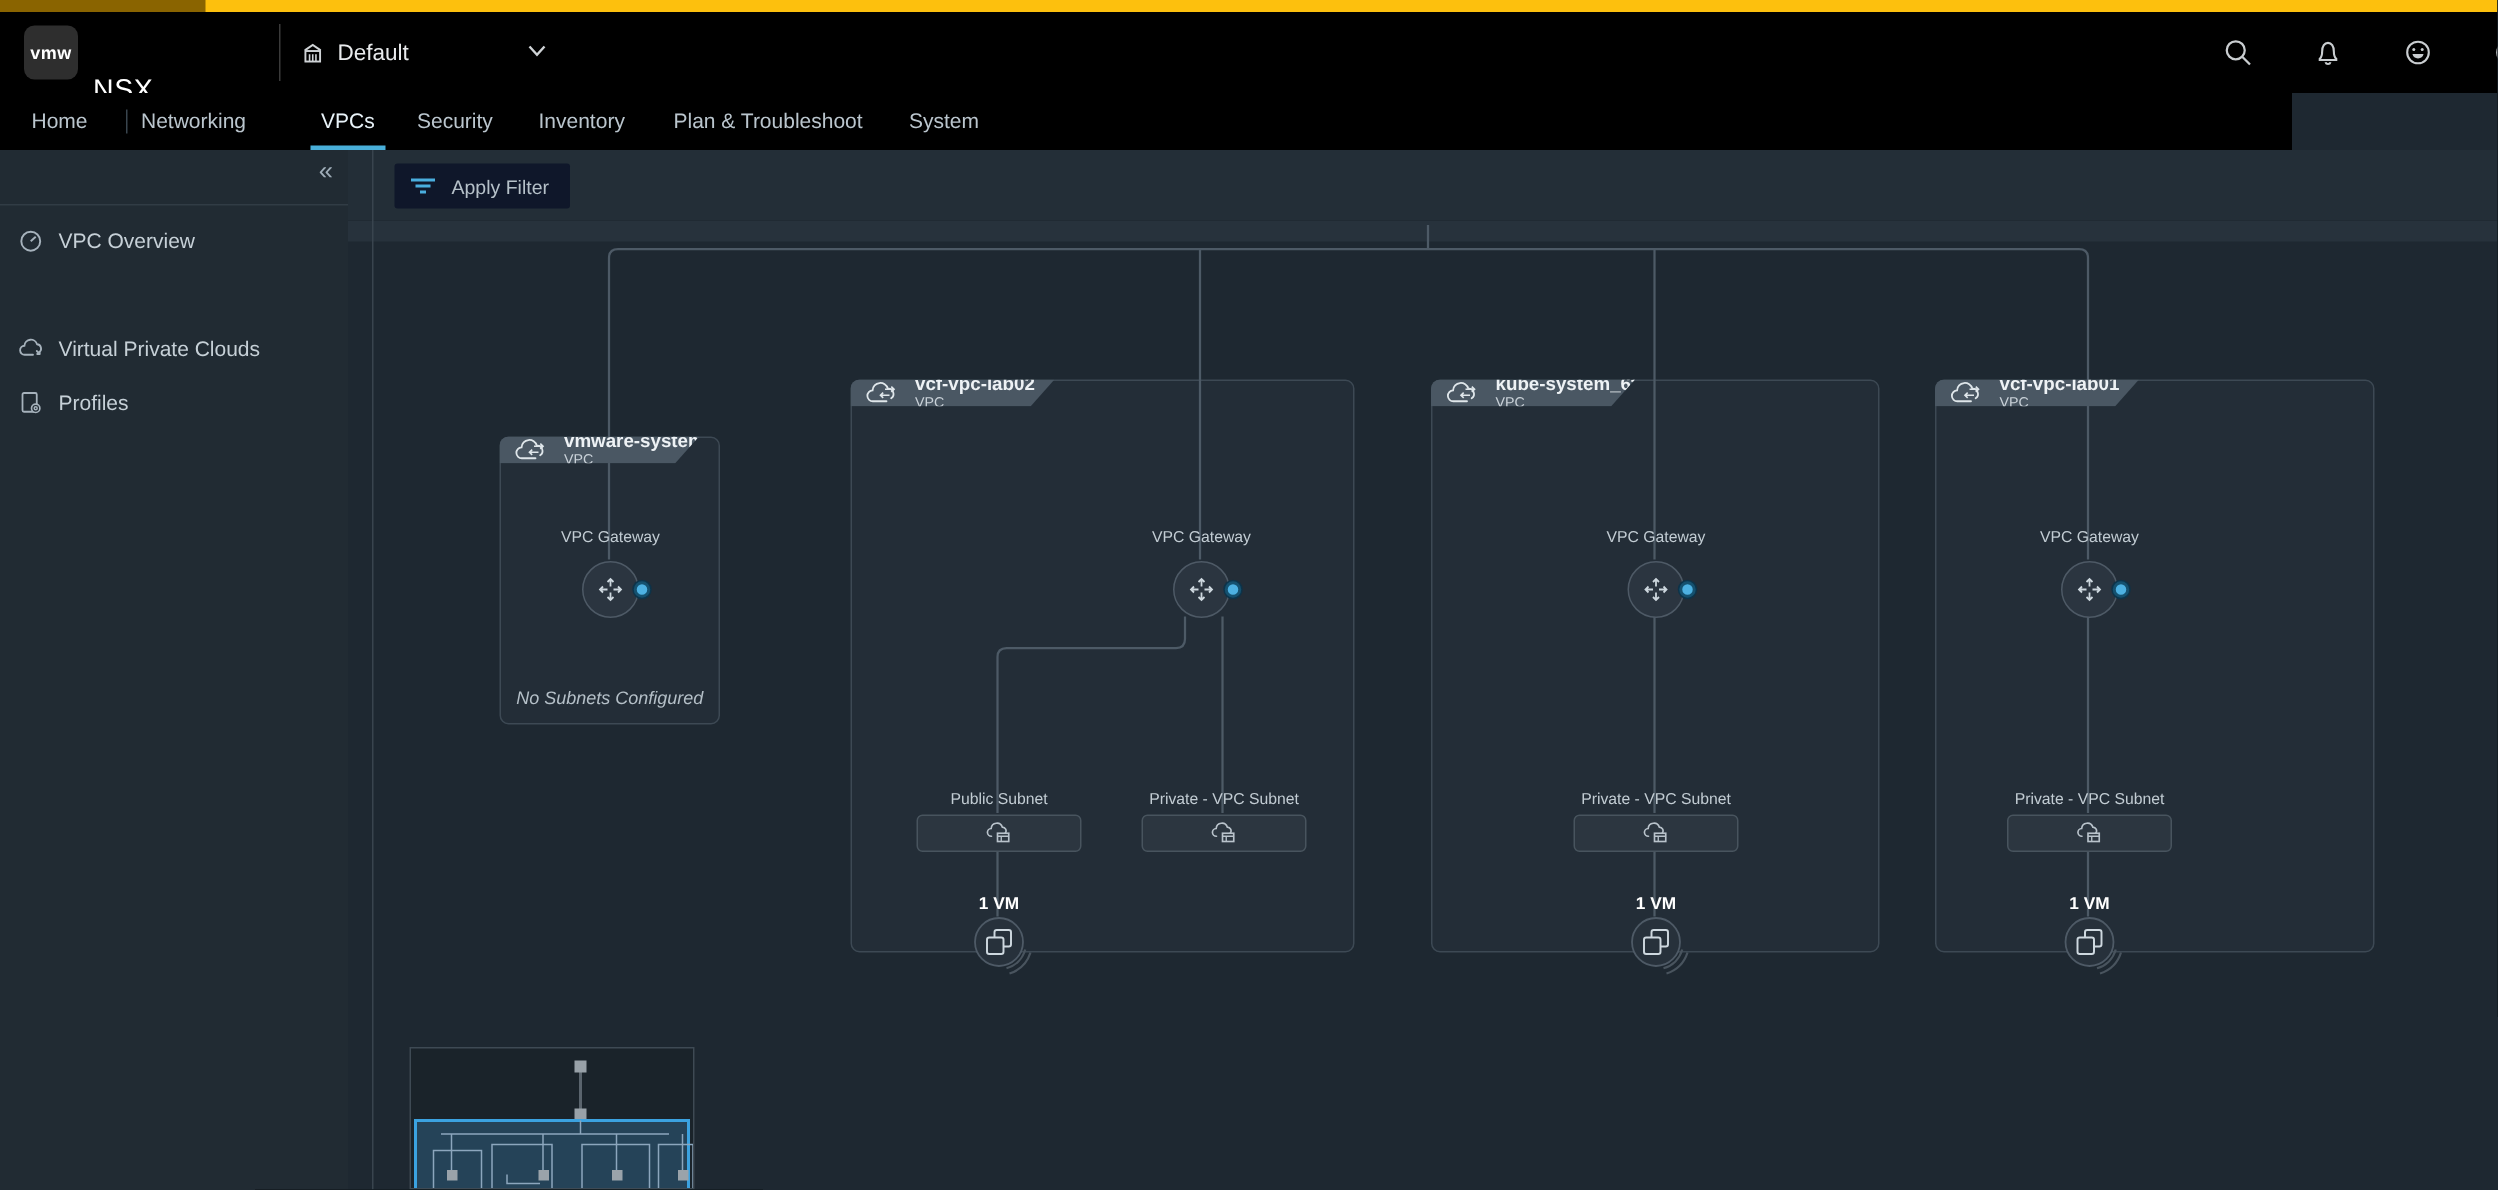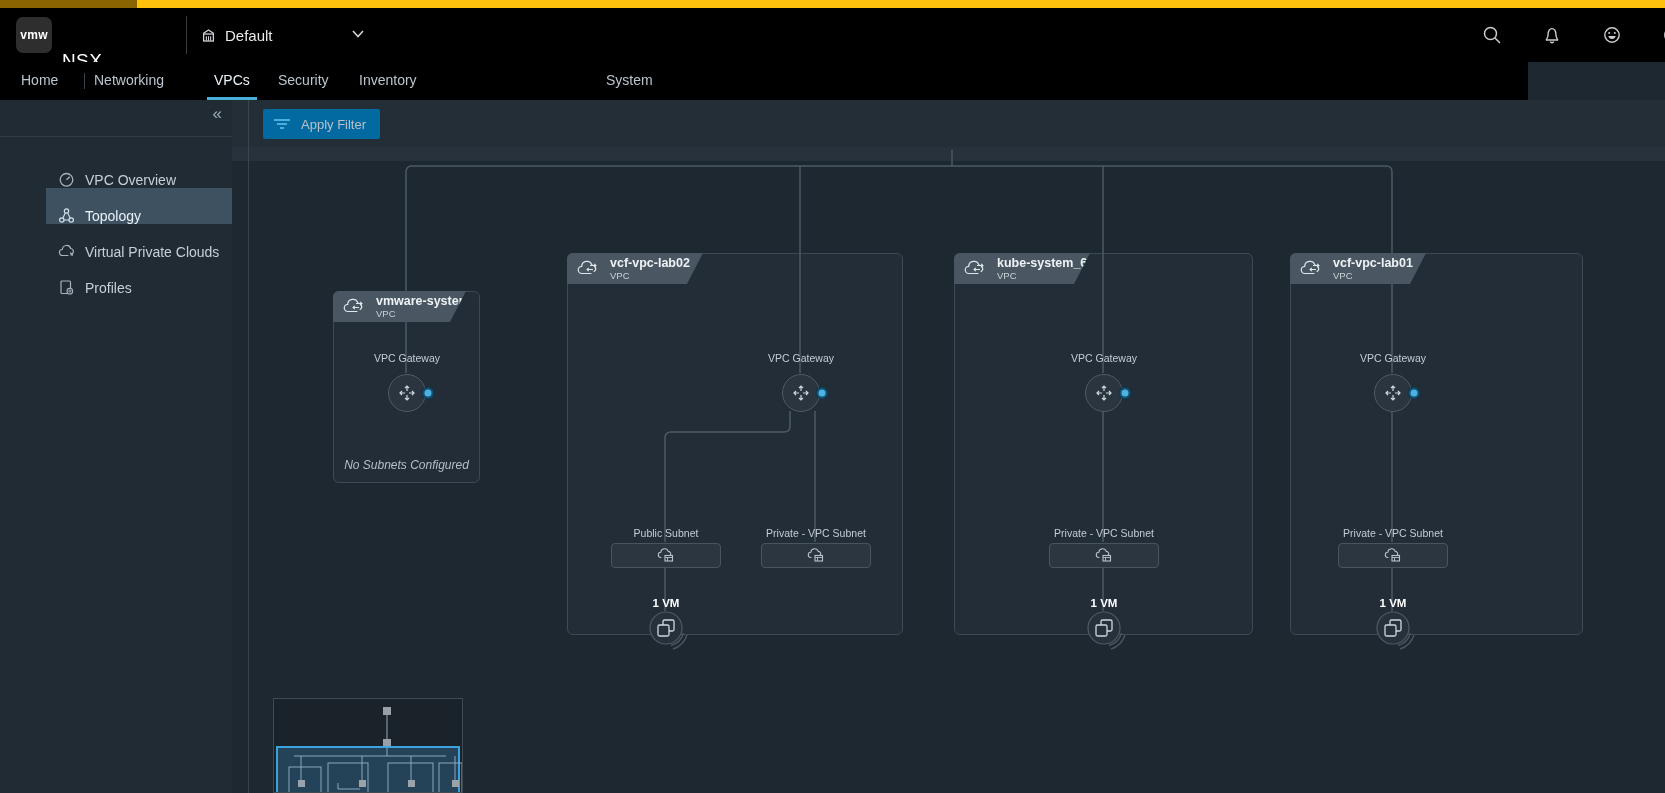--- a/index.html
+++ b/index.html
@@ -29,41 +29,41 @@
   .nav-item{position:absolute;top:0;height:38px;line-height:37px;font-size:14px;color:#bac5cd;
             padding:0 7px;cursor:pointer;white-space:nowrap;}
   .nav-item.active{color:#e9f3f9;}
   .nav-item.active::after{content:"";position:absolute;left:0;right:0;bottom:0;height:3px;background:#49afd9;}
   .nav-divider{position:absolute;left:84px;top:11px;width:1px;height:16px;background:#39454e;}
 
   
   .sidebar{position:absolute;left:0;top:100px;width:232px;height:693px;background:#212b33;}
   .sidebar-head{position:absolute;left:0;top:0;width:232px;height:37px;border-bottom:1px solid #313c45;}
   .collapse-btn{position:absolute;right:10px;top:4px;font-size:17px;color:#9fadb8;cursor:pointer;}
-  .side-item{position:absolute;left:0;width:232px;height:36px;display:flex;align-items:flex-end;
-             padding-left:12px;gap:10px;color:#c6d0d7;font-size:14px;cursor:pointer;margin-left:46px;}
+  .side-item{position:absolute;left:0;width:232px;height:36px;display:flex;align-items:flex-start;
+             padding-left:12px;gap:10px;color:#c6d0d7;font-size:14px;cursor:pointer;}
   .side-item.active{background:#3d5161;color:#eaf1f6;}
   .side-icon{width:17px;height:17px;flex:0 0 17px;}
 
   
   .toolbar{position:absolute;left:232px;top:100px;width:1433px;height:47px;background:#232e37;}
   .filter-btn{position:absolute;left:31px;top:9px;height:30px;display:flex;align-items:center;
-              padding:0 14px 0 10px;background:#0369a1;border-radius:2px;cursor:pointer;}
+              padding:0 14px 0 10px;background:#0f172a;border-radius:2px;cursor:pointer;}
   .filter-glyph{display:block;width:18px;height:12px;margin-right:10px;}
   .filter-label{font-size:13px;color:#b6c1c9;}
 
   .panel-edge{position:absolute;left:248px;top:100px;width:1px;height:693px;background:#39444e;z-index:4;}
 
   
   .canvas{position:absolute;left:232px;top:147px;width:1433px;height:646px;background:#1e2831;overflow:hidden;}
   .canvas-band{position:absolute;left:0;top:0;width:1433px;height:14px;background:#27323c;}
 
   .vpc-card{position:absolute;background:#232d37;border:1px solid #3d4954;border-radius:6px;}
   .vpc-card > *{position:absolute;z-index:1;}
-  .vpc-header{left:-1px;top:-1px;height:31px;background:#4a5763;border-top-left-radius:6px;
+  .vpc-header{left:-1px;top:-1px;height:18px;background:#4a5763;border-top-left-radius:6px;
               clip-path:polygon(0 0,100% 0,calc(100% - 16px) 100%,0 100%);
               display:flex;align-items:center;padding-left:9px;cursor:pointer;}
   .vpc-cloud{width:27px;height:17px;flex:0 0 27px;margin-right:7px;}
   .vpc-title{font-size:12.5px;font-weight:bold;color:#eef2f5;line-height:13px;white-space:nowrap;}
   .vpc-type{font-size:9.5px;color:#c9d1d8;line-height:11px;}
 
   .node-label{transform:translateX(-50%);font-size:10.5px;color:#c2ccd3;white-space:nowrap;}
   .gw-circle{width:38px;height:38px;border-radius:50%;background:#2b3540;border:1px solid #4e5a66;
              transform:translate(-50%,-50%);display:flex;align-items:center;justify-content:center;cursor:pointer;}
   .status-dot{width:11px;height:11px;border-radius:50%;background:#4db1e2;border:2px solid #15516f;
@@ -125,42 +125,34 @@
     </div>
   </div>
 
   <div class="global-nav">
     <div class="nav-item" style="left:14px">Home</div>
     <div class="nav-divider"></div>
     <div class="nav-item" style="left:87px">Networking</div>
     <div class="nav-item active" style="left:207px">VPCs</div>
     <div class="nav-item" style="left:271px">Security</div>
     <div class="nav-item" style="left:352px">Inventory</div>
+    <div class="nav-item" style="left:442px">Plan &amp; Troubleshoot</div>
     <div class="nav-item" style="left:599px">System</div>
   </div>
 
   <div class="sidebar">
     <div class="sidebar-head">
       <div class="collapse-btn">«</div>
     </div>
     <div class="side-item" style="top:52px">
       <svg class="side-icon" viewBox="0 0 17 17">
         <circle cx="8.5" cy="8.8" r="6.3" fill="none" stroke="#a6b2bc" stroke-width="1.3"></circle>
         <line x1="8.5" y1="8.8" x2="11.8" y2="5.8" stroke="#a6b2bc" stroke-width="1.3"></line>
       </svg>
       <span>VPC Overview</span>
-    </div>
-    <div class="side-item active" style="top:88px">
-      <svg class="side-icon" viewBox="0 0 17 17">
-        <circle cx="8.5" cy="4" r="2.2" fill="none" stroke="#d3e2ec" stroke-width="1.2"></circle>
-        <circle cx="3.8" cy="13" r="2.2" fill="none" stroke="#d3e2ec" stroke-width="1.2"></circle>
-        <circle cx="13.2" cy="13" r="2.2" fill="none" stroke="#d3e2ec" stroke-width="1.2"></circle>
-        <path d="M7.4,5.8 L4.8,11.2 M9.6,5.8 L12.2,11.2 M6,13 L11,13" fill="none" stroke="#d3e2ec" stroke-width="1.1"></path>
-      </svg>
-      <span>Topology</span>
     </div>
     <div class="side-item" style="top:124px">
       <svg class="side-icon" viewBox="0 0 17 17">
         <path d="M4.5,12.5 a3,3 0 0 1 -0.2,-6 a4.3,4.3 0 0 1 8.4,-1 a2.9,2.9 0 0 1 1.4,5.3 M4.5,12.5 L10,12.5 M12.5,10 L14.5,12 M14.5,12 L12.8,12 M14.5,12 L14.5,10.4" fill="none" stroke="#a6b2bc" stroke-width="1.2" stroke-linecap="round"></path>
       </svg>
       <span>Virtual Private Clouds</span>
     </div>
     <div class="side-item" style="top:160px">
       <svg class="side-icon" viewBox="0 0 17 17">
         <rect x="3" y="2" width="9.5" height="12.5" rx="1" fill="none" stroke="#a6b2bc" stroke-width="1.2"></rect>

